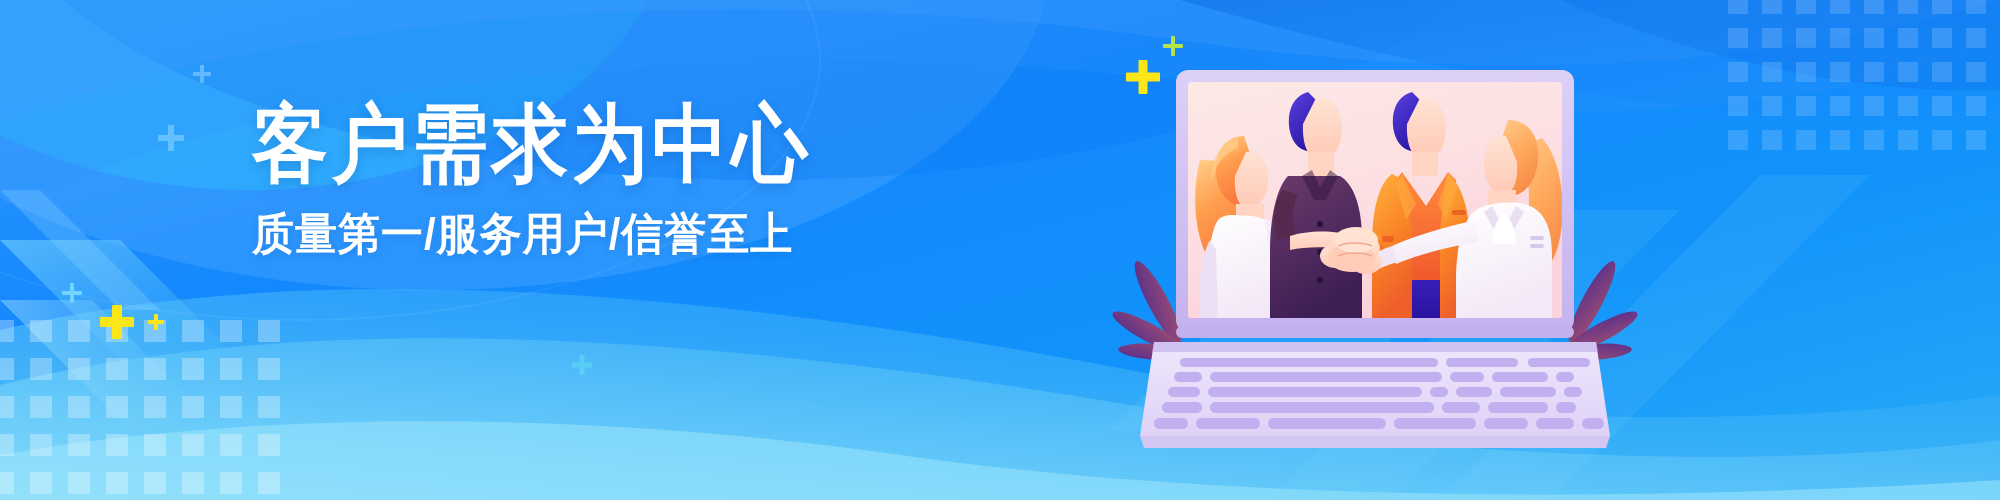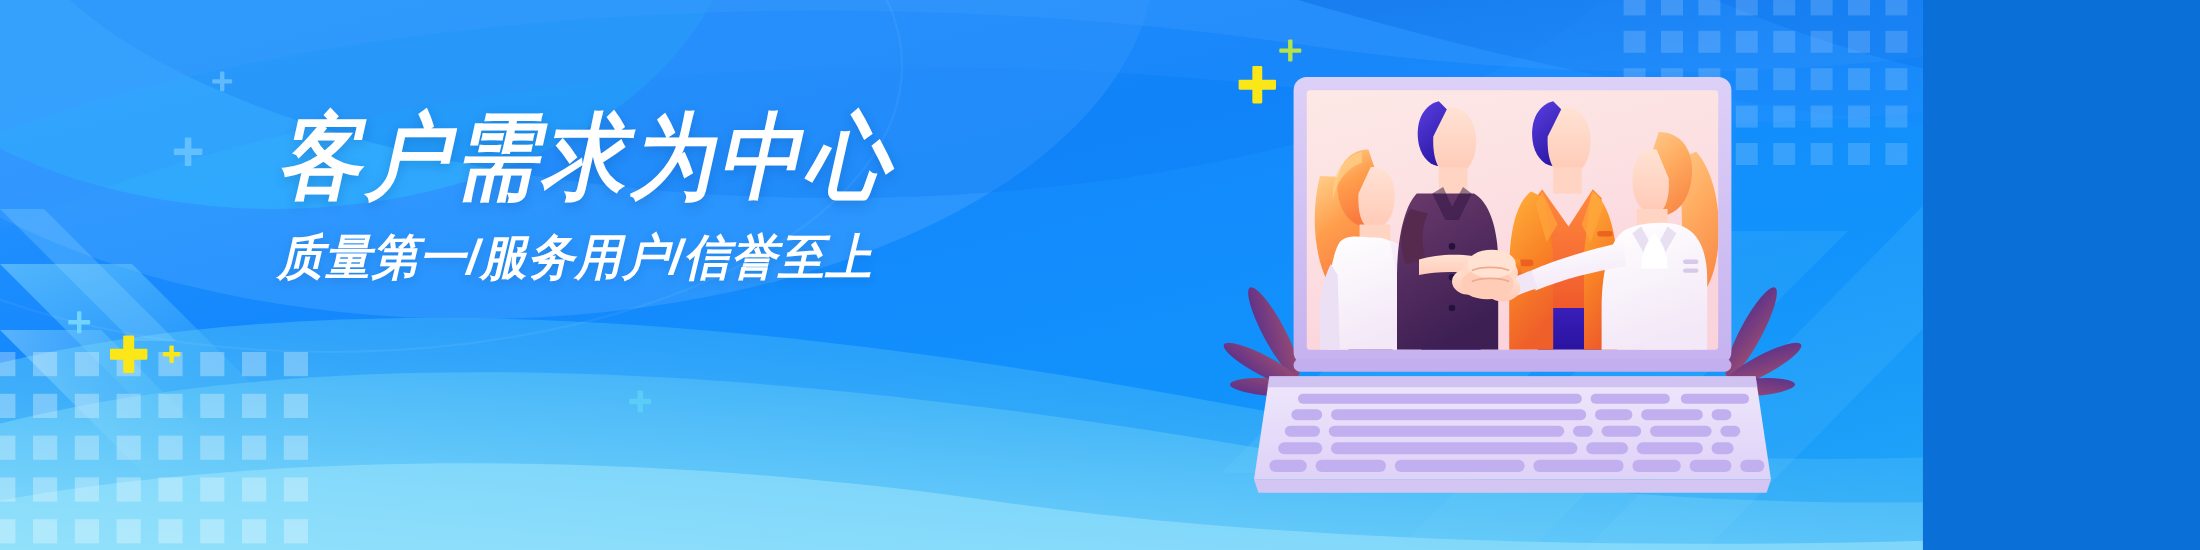--- a/index.html
+++ b/index.html
@@ -1,23 +1,22 @@
 <!DOCTYPE html>
 <html><head>
 <meta charset="utf-8">
 <style>
   html,body{margin:0;padding:0;background:#0b6fd8;}
   body{font-family:"Liberation Sans","DejaVu Sans",sans-serif;}
 
   #banner{
     position:relative;
-    width:1748px;height:500px;
+    width:2000px;height:500px;
     overflow:hidden;
     background:linear-gradient(120deg,#2f97ff 0%,#1b8cfd 28%,#0e86ff 52%,#1b9bfb 72%,#23a9f7 100%);
-    font-style:italic;
   }
 
   .bg-svg{position:absolute;left:0;top:0;width:2000px;height:500px;}
 
   
   .grid{position:absolute;display:grid;pointer-events:none;}
   .grid span{display:block;}
 
   #grid-topright{
     right:0px;top:-6px;

